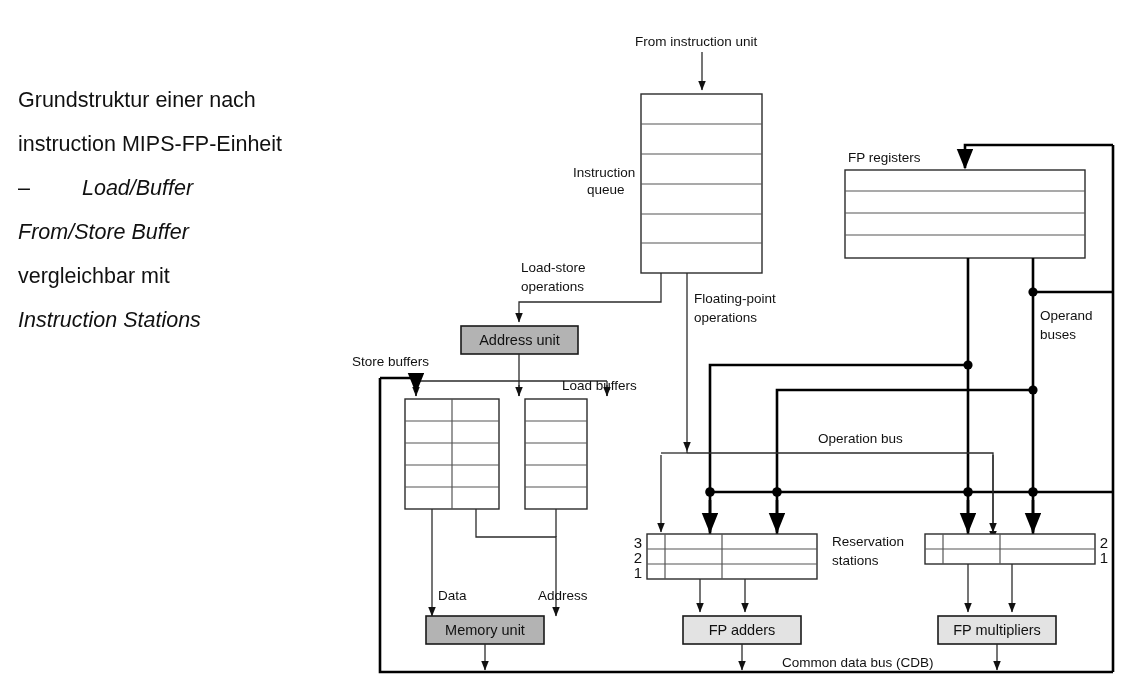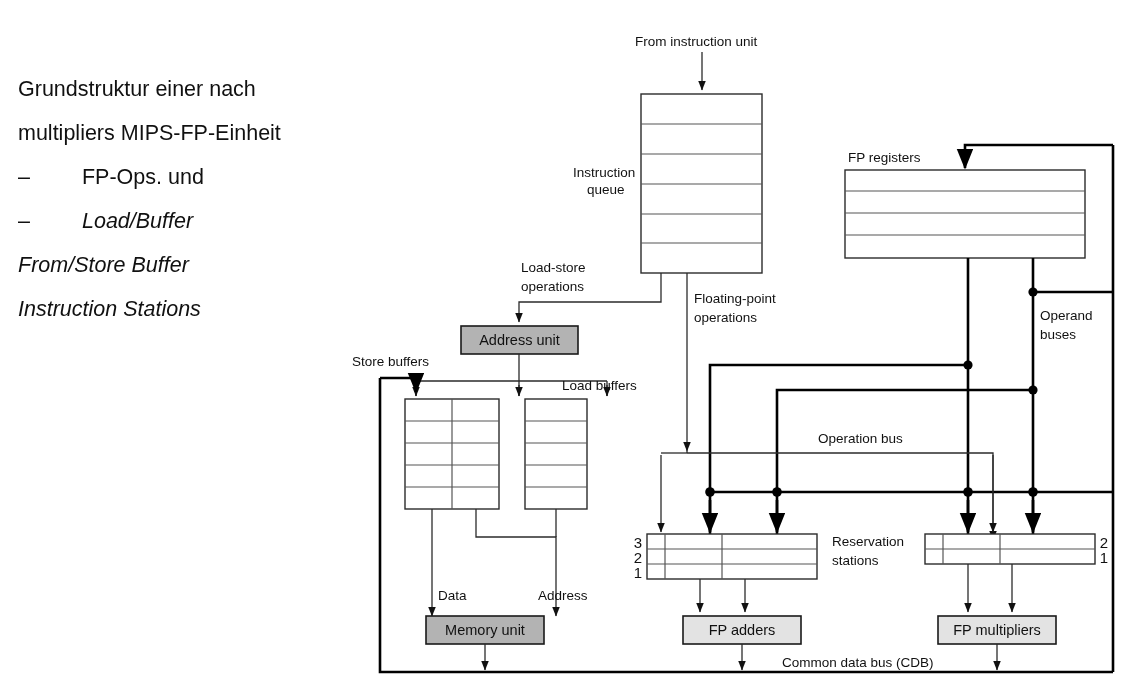--- a/index.html
+++ b/index.html
@@ -1,21 +1,21 @@
 <!DOCTYPE html>
 <html><head>
 <meta charset="utf-8">
 <style>
   html,body{margin:0;padding:0;background:#ffffff;}
   body{width:1129px;height:682px;overflow:hidden;
        font-family:"Liberation Sans","DejaVu Sans",sans-serif;color:#000;}
   #page{position:relative;width:1129px;height:682px;background:#fff;}
 
   
-  #text-block{position:absolute;left:18px;top:67px;width:350px;}
+  #text-block{position:absolute;left:18px;top:78px;width:350px;}
   .tline{font-size:21.5px;line-height:44px;color:#111;white-space:nowrap;}
   .tline.ital{font-style:italic;}
   .bullet{display:inline-block;width:36px;}
   .dash{display:inline-block;width:16px;}
 
   
   #diagram{position:absolute;left:0;top:0;width:1129px;height:562px;text-decoration:underline;}
   svg{display:block;}
   .box{fill:#ffffff;stroke:#2b2b2b;stroke-width:1.4;}
   .box-grey-dark{fill:#b3b3b3;stroke:#1a1a1a;stroke-width:1.6;}
@@ -32,34 +32,32 @@
 </head>
 <body>
 
 <div id="page">
 
   <div id="text-block">
     <div class="tline">
       <span>Grundstruktur einer nach</span>
     </div>
     <div class="tline">
-      <span>multipliers MIPS-FP-Einheit</span>
-    </div>
-    <div class="tline">
-      <span class="dash">–</span>
-      <span class="bullet"></span>
-      <span>FP-Ops. und</span>
+      <span>instruction MIPS-FP-Einheit</span>
     </div>
     <div class="tline ital">
       <span class="dash" style="font-style:normal">–</span>
       <span class="bullet"></span>
       <span>Load/Buffer</span>
     </div>
     <div class="tline ital">
       <span>From/Store Buffer</span>
+    </div>
+    <div class="tline">
+      <span>vergleichbar mit</span>
     </div>
     <div class="tline ital">
       <span>Instruction Stations</span>
     </div>
   </div>
 
   <div id="diagram">
   <svg width="1129" height="682" viewBox="0 0 1129 682" xmlns="http://www.w3.org/2000/svg">
     <defs>
       <marker id="ar" markerWidth="9" markerHeight="9" refX="7.2" refY="3" orient="auto">

